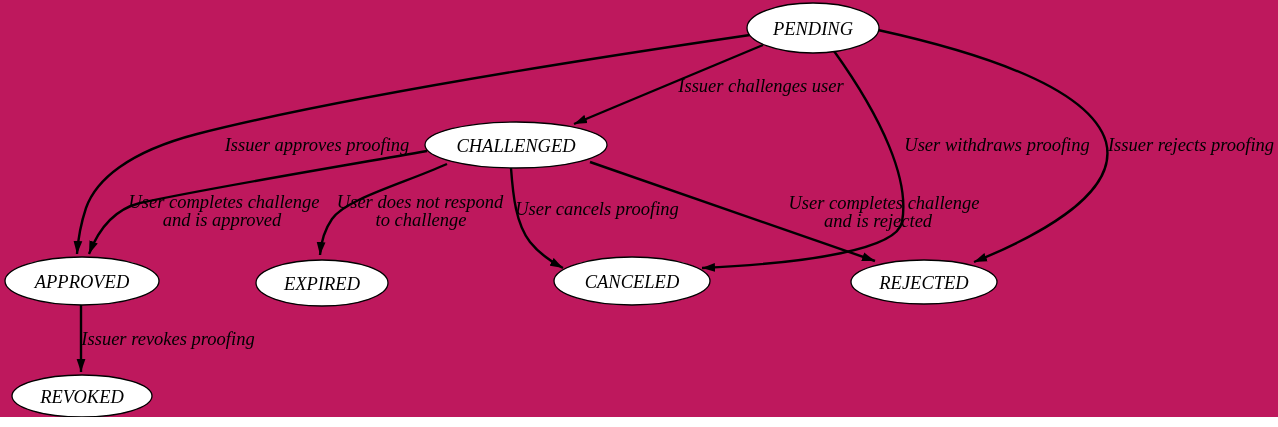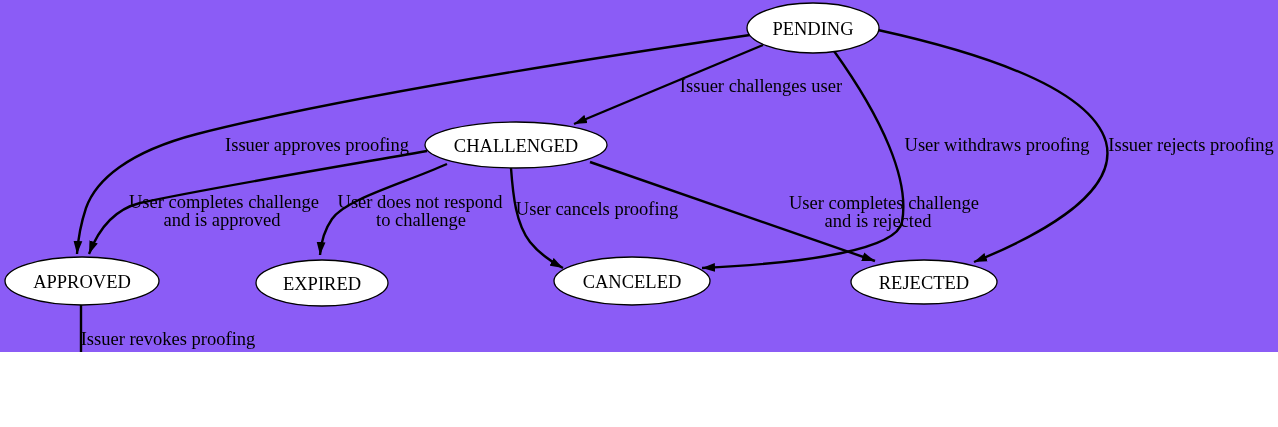--- a/index.html
+++ b/index.html
@@ -3,23 +3,24 @@
 <meta charset="utf-8">
 <style>
   html, body {
     margin: 0;
     padding: 0;
     background: #ffffff;
   }
   .stage {
     position: relative;
     width: 1278px;
-    height: 352px;
-    background: #8b5cf6;
+    height: 417px;
+    background: #be185d;
     overflow: hidden;
+    font-style: italic;
   }
   svg { display: block; }
   .edge {
     fill: none;
     stroke: #000000;
     stroke-width: 2.4;
   }
   .node-ellipse {
     fill: #ffffff;
     stroke: #000000;

